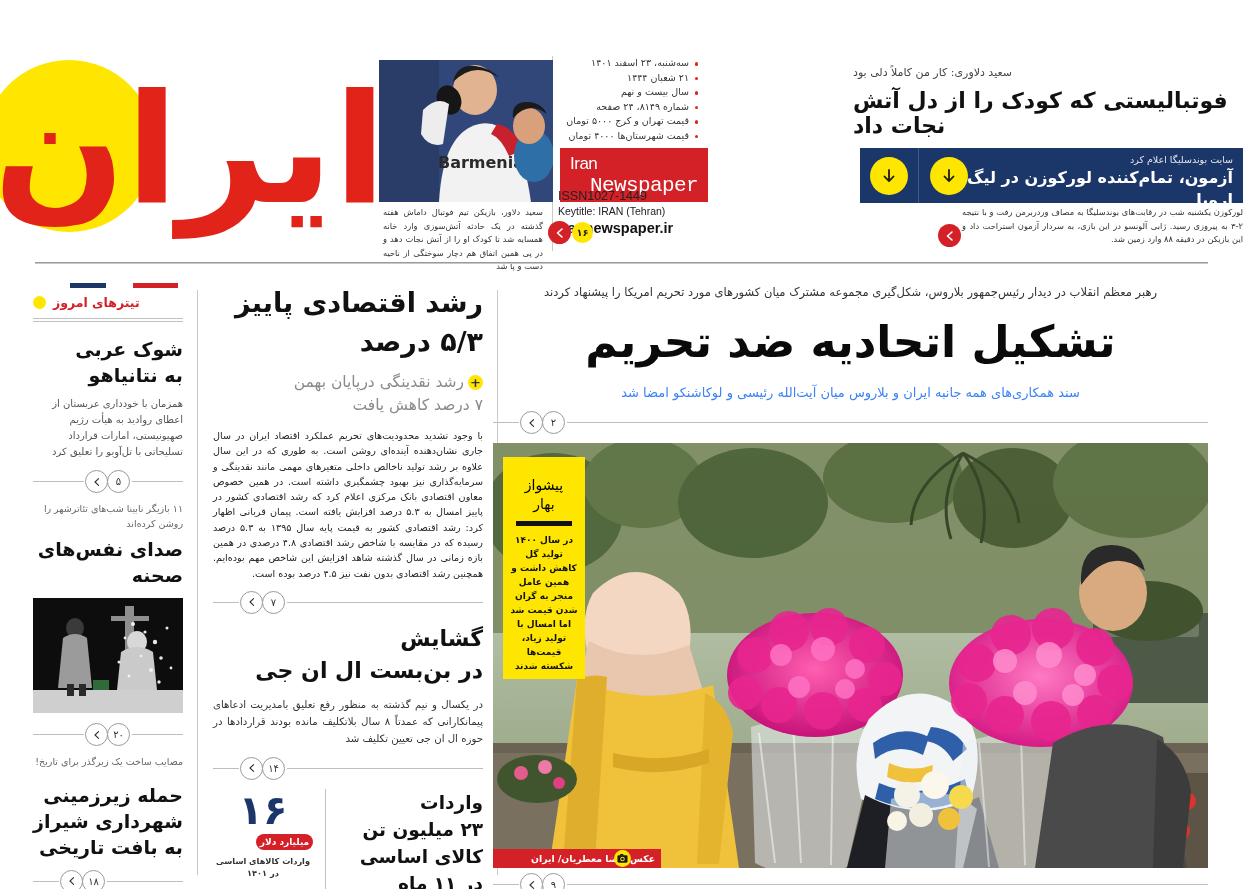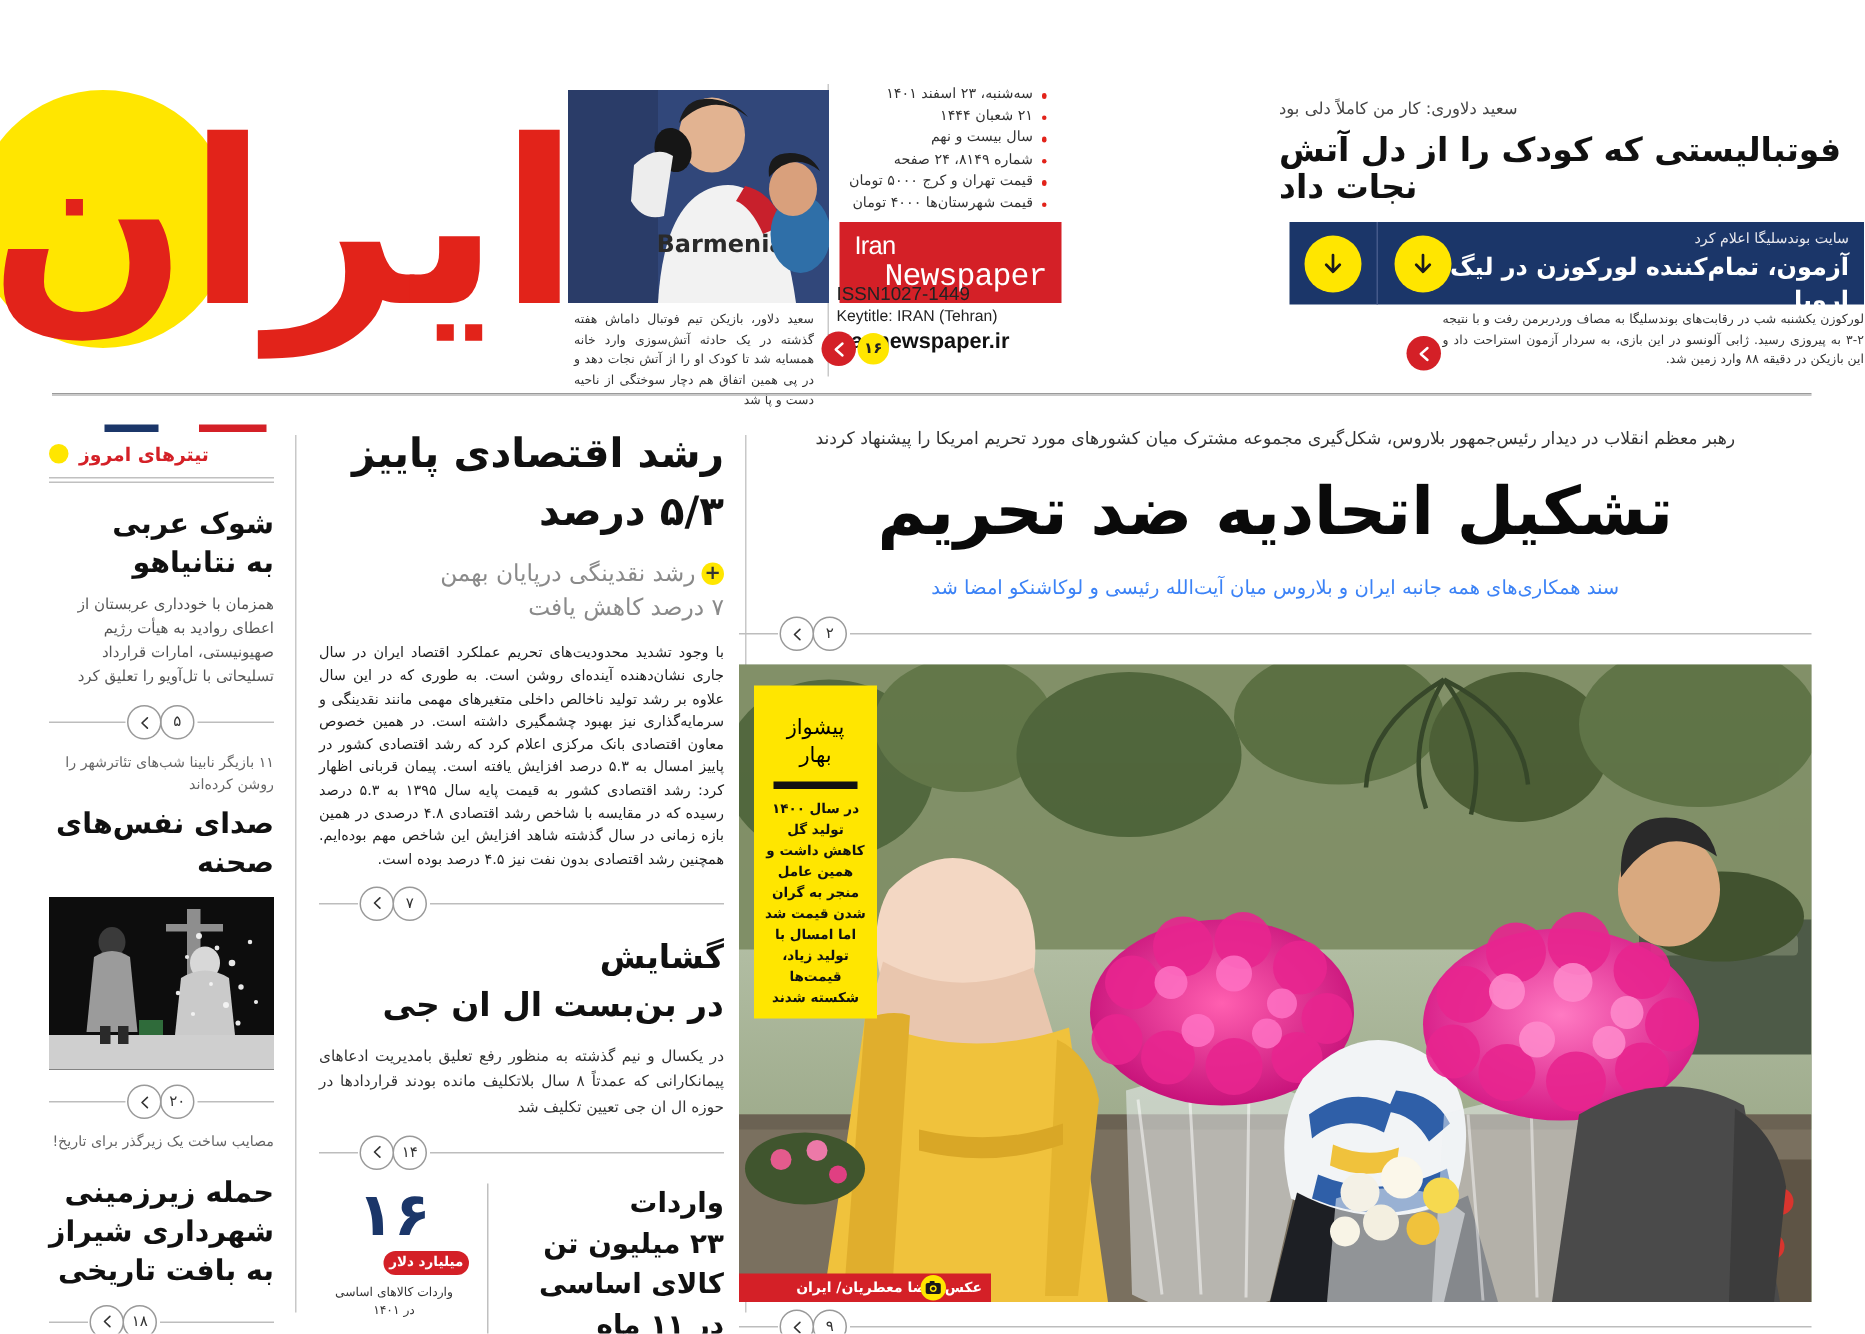--- a/index.html
+++ b/index.html
@@ -146,21 +146,21 @@
   .c2-body{font-size:9.6px;line-height:15.3px;color:#222;text-align:justify;direction:rtl;margin-top:11px;}
   .c2-h2{font-size:22px;font-weight:700;line-height:32px;text-align:right;direction:rtl;letter-spacing:-.6px;color:#111;}
   .c2-b2{font-size:10.2px;line-height:17px;color:#333;text-align:justify;direction:rtl;margin-top:9px;}
 
   .numblock{display:flex;align-items:flex-start;justify-content:flex-end;gap:0;margin-top:6px;}
   .nb-right{flex:1;text-align:right;direction:rtl;font-size:18.5px;font-weight:700;line-height:27px;letter-spacing:-.5px;color:#111;padding-left:12px;}
   .nb-divider{width:1px;background:#c0c0c0;align-self:stretch;margin-left:12px;}
   .nb-left{width:100px;text-align:center;}
   .nb-num{font-size:40px;font-weight:700;color:#1b3669;line-height:42px;letter-spacing:-2px;direction:rtl;}
   .nb-pill{background:#d42027;color:#fff;font-size:9px;font-weight:700;border-radius:10px;padding:3px 0;margin-top:3px;direction:rtl;margin-left:43px;}
-  .nb-cap{font-size:8.2px;font-weight:400;color:#333;line-height:12px;margin-top:5px;direction:rtl;}
+  .nb-cap{font-size:8.2px;font-weight:700;color:#333;line-height:12px;margin-top:5px;direction:rtl;}
 
   
   #col3{right:35px;width:715px;}
   .m-kicker{font-size:11.5px;color:#333;text-align:center;direction:rtl;line-height:18px;}
   .m-head{font-size:44px;font-weight:700;text-align:center;direction:rtl;line-height:78px;letter-spacing:-2.5px;color:#0a0a0a;margin-top:2px;}
   .m-sub{font-size:13px;color:#3b82f6;text-align:center;direction:rtl;line-height:20px;margin-top:2px;}
 
   .bigphoto{position:relative;width:715px;height:425px;overflow:hidden;background:#6b7a52;margin-top:10px;}
   .yellowbox{
     position:absolute;left:10px;top:14px;width:82px;

